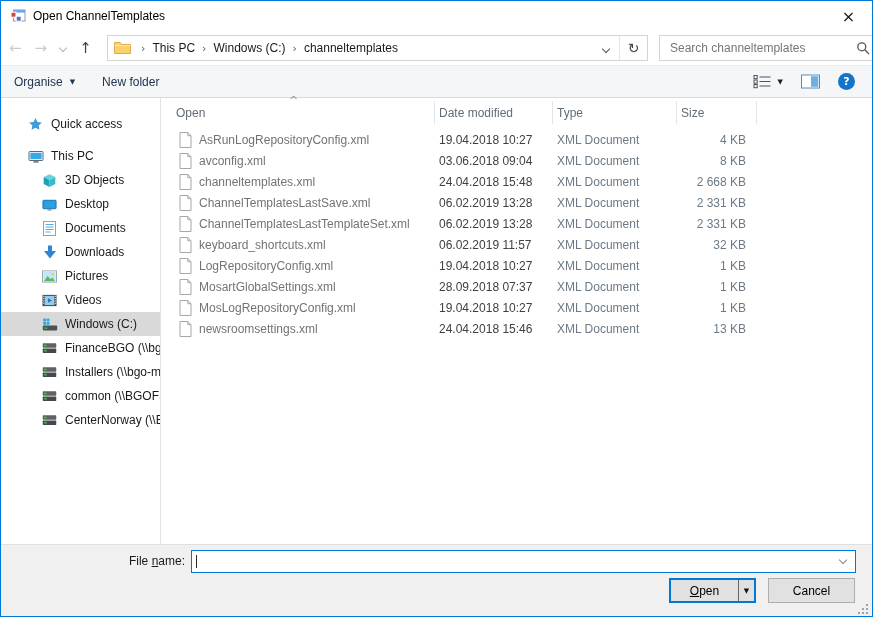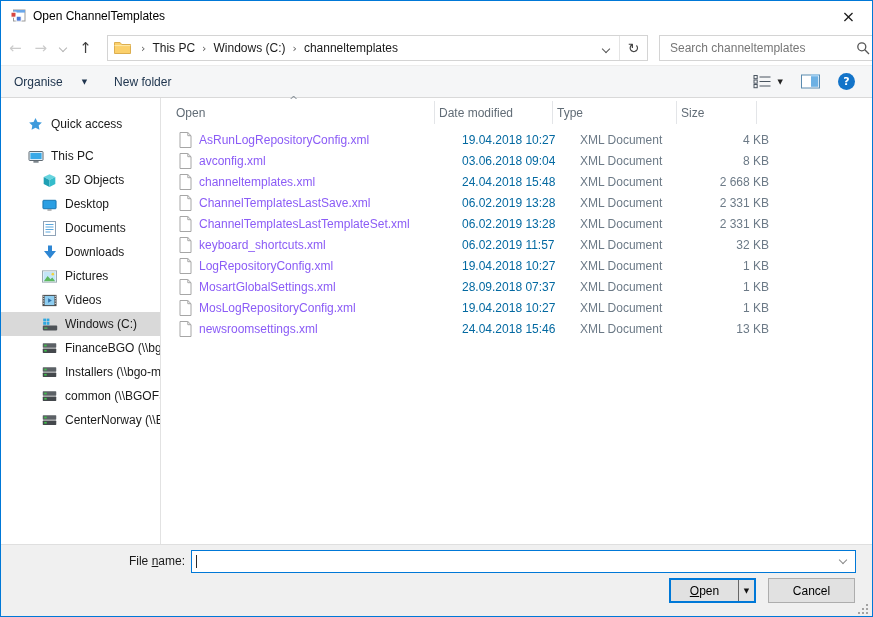--- a/index.html
+++ b/index.html
@@ -25,21 +25,21 @@
   .addr-spacer{flex:1;}
   .addr-chev-wrap{padding:0 10px;}
   .addr-divider{width:1px;height:24px;background:#e4e4e4;}
   .refresh-btn{width:27px;text-align:center;color:#444;font-size:14px;}
   .search-box{position:absolute;left:658px;top:4px;width:220px;height:26px;border:1px solid #d4d4d4;background:#fff;display:flex;align-items:center;padding:0 8px;box-sizing:border-box;}
   .search-box input{flex:1;border:none;outline:none;font-family:"Liberation Sans",sans-serif;font-size:12px;color:#333;background:transparent;min-width:0;}
   .search-box input::placeholder{color:#777;opacity:1;}
 
   
   .toolbar{position:absolute;top:64px;left:0;right:0;height:33px;background:#f5f6f7;border-top:1px solid #ececec;border-bottom:1px solid #d9d9d9;display:flex;align-items:center;color:#20364f;box-sizing:border-box;}
-  .organise-btn{margin-left:13px;display:flex;align-items:center;gap:19px;}
+  .organise-btn{margin-left:13px;display:flex;align-items:center;gap:7px;}
   .organise-btn .caret{font-size:7px;color:#20364f;}
   .newfolder-btn{margin-left:27px;}
   .toolbar-right{margin-left:auto;display:flex;align-items:center;gap:18px;margin-right:17px;}
   .views-group{display:flex;align-items:center;gap:6px;}
   .views-group .caret{font-size:7px;color:#222;}
   .help-btn{width:17px;height:17px;border-radius:50%;background:#1374c9;color:#fff;font-weight:bold;font-size:11px;display:flex;align-items:center;justify-content:center;}
 
   
   .main{position:absolute;top:97px;left:0;right:0;bottom:72px;background:#fff;}
   .sidebar{position:absolute;left:0;top:0;bottom:0;width:160px;border-right:1px solid #e2e2e2;overflow:hidden;padding-top:14px;box-sizing:border-box;background:#fff;}
@@ -54,23 +54,23 @@
   .hcell{position:absolute;top:8px;}
   .h-name{left:14px;}
   .h-date{left:277px;}
   .h-type{left:395px;}
   .h-size{left:519px;}
   .hsep{position:absolute;top:3px;width:1px;height:23px;background:#e3e5e8;}
   .hsep.s1{left:272px;}.hsep.s2{left:390px;}.hsep.s3{left:514px;}.hsep.s4{left:594px;}
   .sort-caret{position:absolute;left:127px;top:-4px;color:#8d969e;font-size:11px;}
   .rows{position:absolute;top:31px;left:0;right:0;}
   .list-row{height:21px;display:flex;align-items:center;}
-  .c-name{width:272px;display:flex;align-items:center;padding-left:17px;box-sizing:border-box;color:#8b5cf6;overflow:hidden;white-space:nowrap;}
+  .c-name{width:272px;display:flex;align-items:center;padding-left:17px;box-sizing:border-box;color:#737373;overflow:hidden;white-space:nowrap;}
   .c-name .ficon{display:flex;margin-right:7px;flex:0 0 13px;}
-  .c-date{width:118px;padding-left:5px;box-sizing:border-box;color:#0369a1;margin-left:23px;}
+  .c-date{width:118px;padding-left:5px;box-sizing:border-box;color:#404040;}
   .c-type{width:124px;padding-left:5px;box-sizing:border-box;color:#6c7a87;}
   .c-size{width:80px;padding-right:10px;box-sizing:border-box;text-align:right;color:#6c7a87;}
 
   
   .footer{position:absolute;left:0;right:0;bottom:0;height:72px;background:#f0f0f0;border-top:1px solid #dfdfdf;box-sizing:border-box;}
   .fn-label{position:absolute;left:0;top:9px;width:184px;text-align:right;color:#1a1a1a;}
   .ak{text-decoration:underline;}
   .fn-combo{position:absolute;left:190px;top:5px;width:665px;height:23px;border:1px solid #0078d7;background:#fff;box-sizing:border-box;display:flex;align-items:center;}
   .fn-combo input{flex:1;border:none;outline:none;height:100%;padding:0 2px 0 4px;font-family:"Liberation Sans",sans-serif;font-size:12px;background:transparent;min-width:0;}
   .text-caret{position:absolute;left:4px;top:4px;width:1px;height:13px;background:#2a2a2a;}

